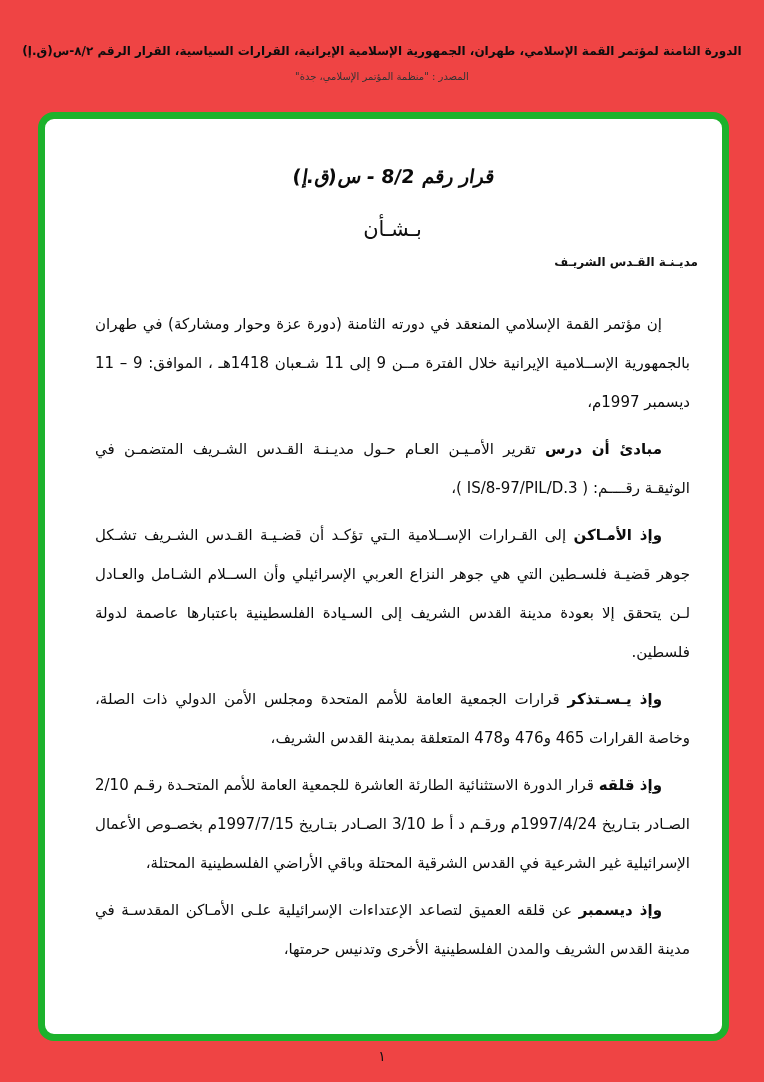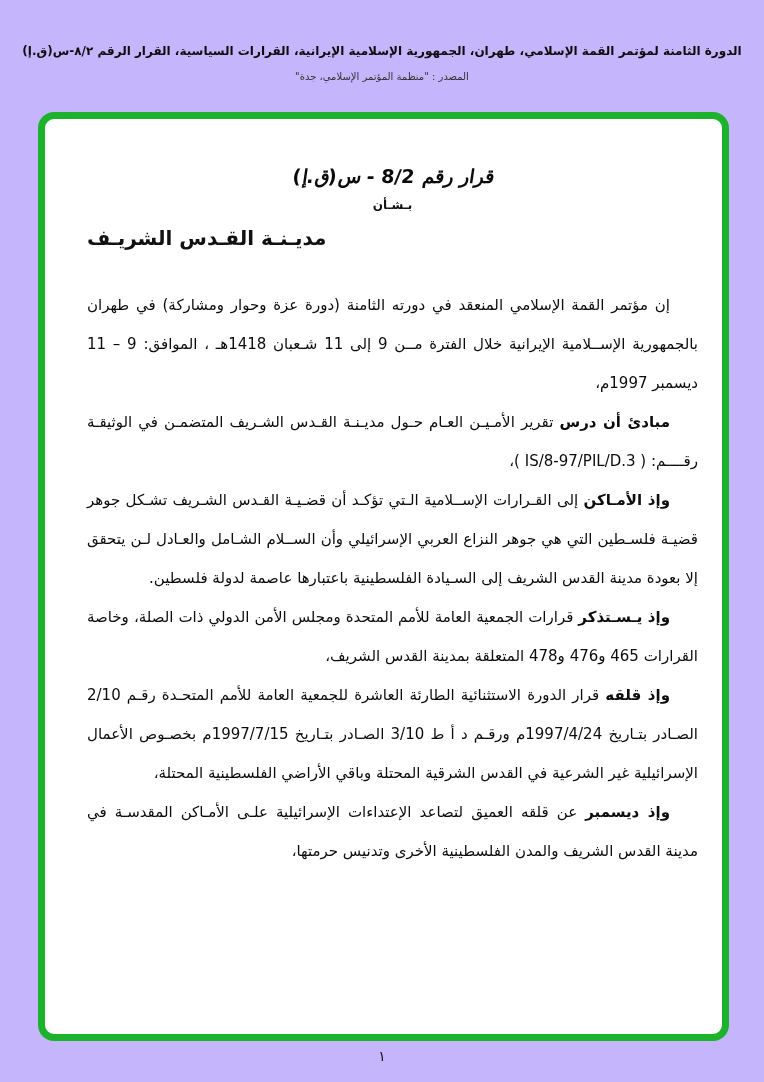--- a/index.html
+++ b/index.html
@@ -5,21 +5,21 @@
   html, body {
     margin: 0;
     padding: 0;
     background: #ffffff;
     font-family: "DejaVu Sans", sans-serif;
   }
   .page {
     position: relative;
     width: 764px;
     height: 1082px;
-    background: #c4b5fd;
+    background: #ef4444;
     overflow: hidden;
     color: #111;
   }
   
   .hdr1 {
     position: absolute;
     top: 44px;
     left: 0;
     width: 764px;
     text-align: center;
@@ -67,41 +67,41 @@
     font-size: 19px;
     font-weight: bold;
     font-style: italic;
     transform: skewX(6deg);
     margin: 0 0 0 0;
     letter-spacing: 1px;
     color: #0b0b0b;
   }
   .title2 {
     text-align: center;
-    font-size: 12px;
-    font-weight: bold;
-    margin-top: 11px;
+    font-size: 21px;
+    font-weight: normal;
+    margin-top: 30px;
     letter-spacing: 2px;
   }
   .title3 {
-    text-align: left;
-    font-size: 20px;
+    text-align: right;
+    font-size: 12px;
     font-weight: bold;
     margin-top: 14px;
     letter-spacing: 1px;
   }
   .body {
     margin-top: 36px;
     font-size: 15px;
     line-height: 39px;
     text-align: justify;
     color: #0c0c0c;
   }
   .body p {
-    margin: 0;
+    margin: 8px;
     text-indent: 28px; 
   }
   .body p strong {
     font-weight: bold;
   }
   
   .pagenum {
     position: absolute;
     top: 1048px;
     left: 0;

